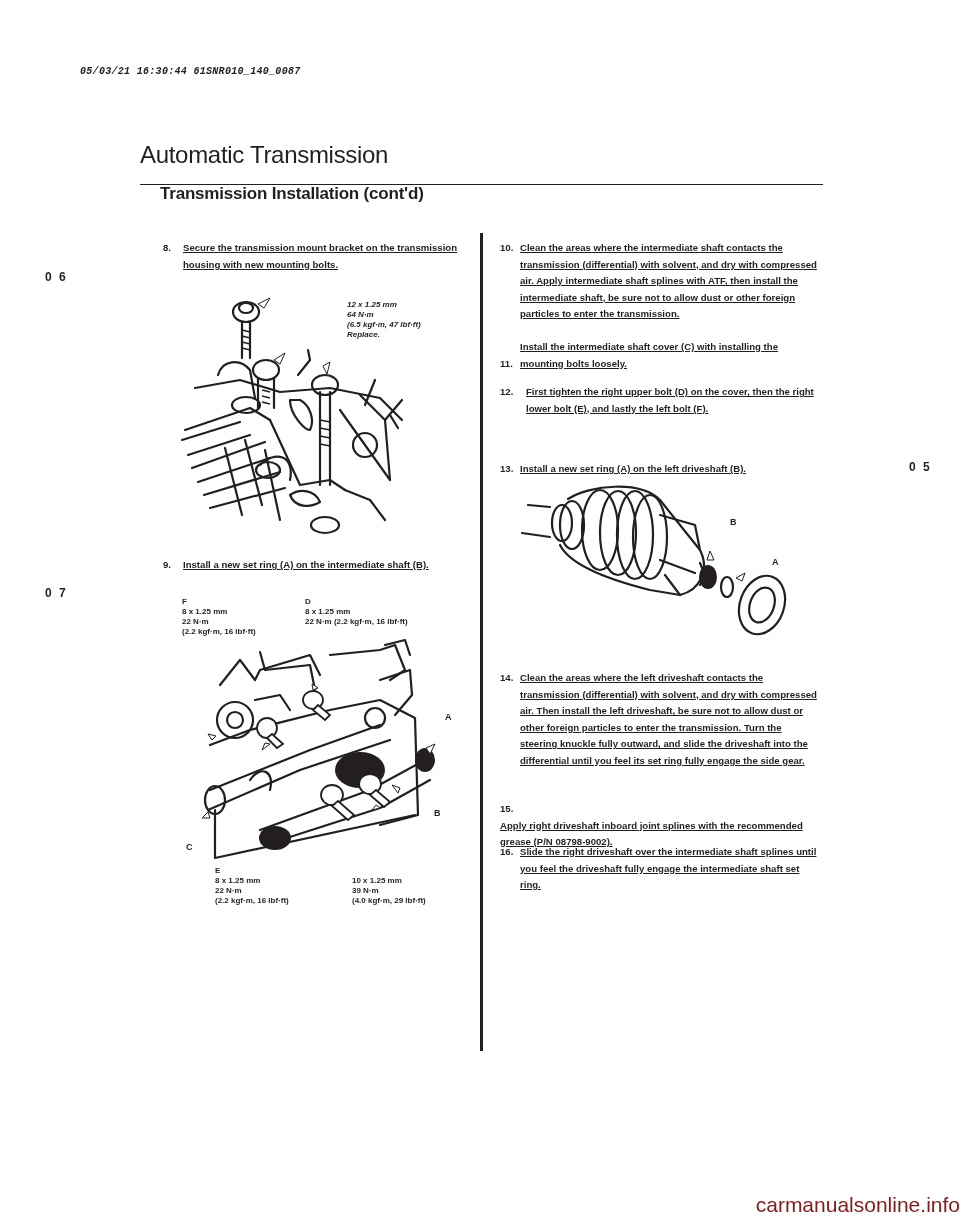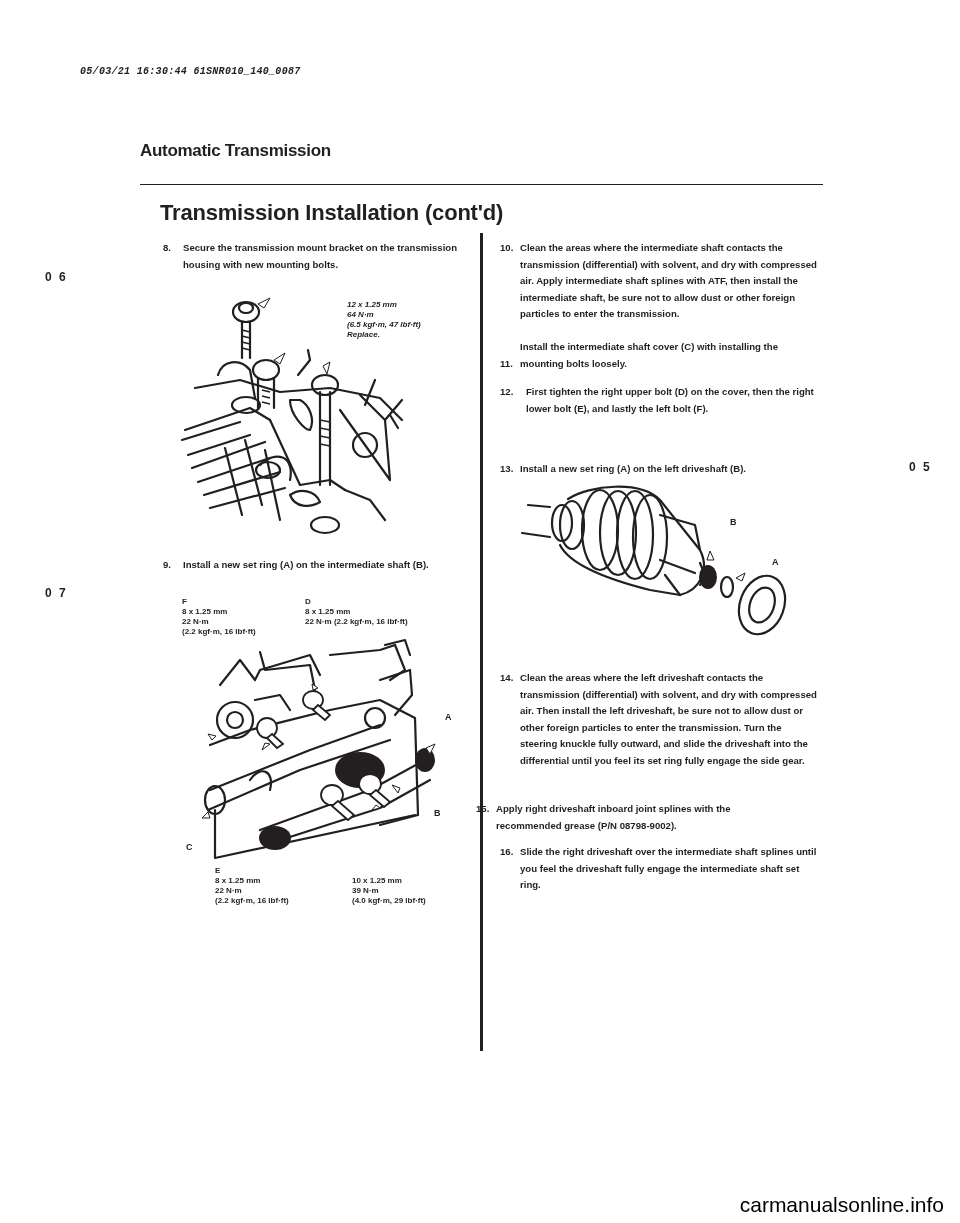--- a/index.html
+++ b/index.html
@@ -7,39 +7,39 @@
       width: 960px; height: 1223px; position: relative; overflow: hidden;
       background: #ffffff; color: #231f20;
       font-family: "Liberation Sans", "DejaVu Sans", sans-serif;
     }
     .abs { position: absolute; }
     .timestamp {
       left: 80px; top: 66px; font-family: "Liberation Mono", "DejaVu Sans Mono", monospace;
       font-size: 10px; font-weight: bold; color: #231f20; letter-spacing: 0.3px; font-style: italic;
     }
     .page-title {
-      left: 140px; top: 141px; font-size: 17px; font-weight: bold; letter-spacing: -0.3px;
+      left: 140px; top: 141px; font-size: 24px; font-weight: normal; letter-spacing: -0.3px;
     }
     .rule-h { left: 140px; top: 184px; width: 683px; height: 1px; background: #231f20; }
     .section-title {
-      left: 160px; top: 200px; font-size: 22px; font-weight: bold; letter-spacing: -0.2px;
+      left: 160px; top: 184px; font-size: 17px; font-weight: bold; letter-spacing: -0.2px;
     }
     .rule-v { left: 480px; top: 233px; width: 3px; height: 818px; background: #231f20; }
     .margin-mark { font-size: 12px; font-weight: bold; color: #231f20; letter-spacing: 2px; }
     .step {
       font-size: 9.6px; font-weight: bold; line-height: 16.5px;
       display: flex;
     }
     .step .num { width: 20px; flex: 0 0 auto; text-align: left; }
-    .step .txt { flex: 1 1 auto; }
+    .step .txt { flex: 1 1 auto; text-decoration: underline; }
     .spec { font-size: 8px; font-weight: bold; line-height: 10px; }
     .spec div { white-space: nowrap; }
     .callout { font-size: 9px; font-weight: bold; }
     .watermark {
-      right: 16px; bottom: 6px; font-size: 21px; color: #000000; letter-spacing: 0px;
+      right: 0; bottom: 6px; font-size: 21px; color: #7f1d1d; letter-spacing: 0px;
     }
     svg { position: absolute; overflow: visible; }
     svg .ln { fill: none; stroke: #231f20; stroke-width: 2.2; stroke-linecap: round; stroke-linejoin: round; }
     svg .ln-thin { fill: none; stroke: #231f20; stroke-width: 1.4; }
     svg .fill-dark { fill: #231f20; }
     svg .bolt { fill: #ffffff; stroke: #231f20; stroke-width: 1.8; }
     svg .arrow { fill: #ffffff; stroke: #231f20; stroke-width: 1; }
   </style>
 </head>
 <body>
@@ -233,21 +233,21 @@
   <ellipse class="ln" cx="262" cy="140" rx="22" ry="30" transform="rotate(20 262 140)"></ellipse>
   <ellipse class="ln" cx="262" cy="140" rx="12" ry="18" transform="rotate(20 262 140)"></ellipse>
   <path class="arrow" d="M207 95 L210 86 L214 95 Z"></path>
   <path class="arrow" d="M236 113 L245 108 L242 116 Z"></path>
 </svg>
 
 <div class="abs step" style="left:500px; top:670px; width:320px;">
   <span class="num">14.</span>
   <span class="txt">Clean the areas where the left driveshaft contacts the transmission (differential) with solvent, and dry with compressed air. Then install the left driveshaft, be sure not to allow dust or other foreign particles to enter the transmission. Turn the steering knuckle fully outward, and slide the driveshaft into the differential until you feel its set ring fully engage the side gear.</span>
 </div>
-<div class="abs step" style="left:476px; top:801px; width:320px;">
+<div class="abs step" style="left:500px; top:801px; width:320px;flex-direction:column;">
   <span class="num">15.</span>
   <span class="txt">Apply right driveshaft inboard joint splines with the recommended grease (P/N 08798-9002).</span>
 </div>
 <div class="abs step" style="left:500px; top:844px; width:320px;">
   <span class="num">16.</span>
   <span class="txt">Slide the right driveshaft over the intermediate shaft splines until you feel the driveshaft fully engage the intermediate shaft set ring.</span>
 </div>
 
 <div class="abs watermark">carmanualsonline.info</div>
 

